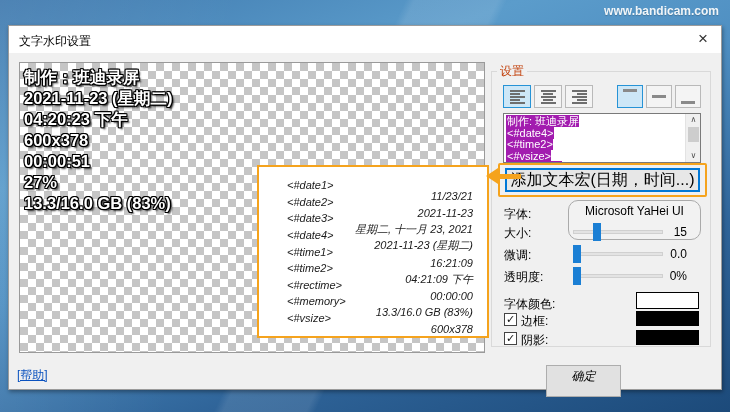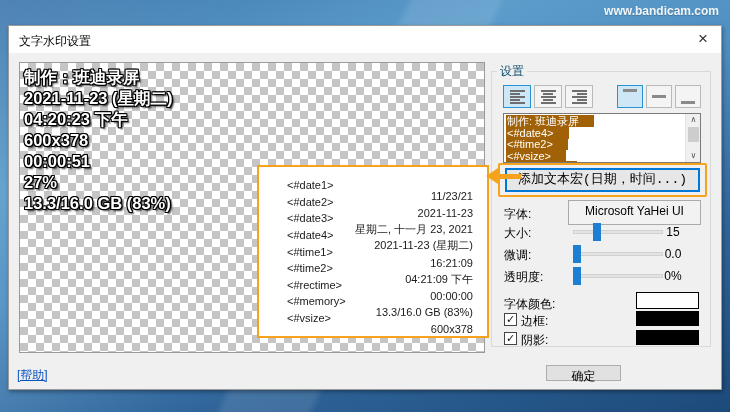--- a/index.html
+++ b/index.html
@@ -51,98 +51,98 @@
       -1px 1px 0 #000, 0 1px 0 #000, 1px 1px 0 #000,
       2px 2px 2px rgba(0,0,0,0.85);
   }
   
   .macro-panel {
     position:absolute; left:248px; top:139px; width:232px; height:173px;
     background:#fff; border:2px solid #f5a31d;
     display:flex; flex-direction:column; justify-content:center;
     padding:3px 14px 3px 28px; z-index:5;
   }
-  .macro-row { display:flex; justify-content:space-between; align-items:center; height:16.6px; font-size:11px; color:#1a1a1a; }
+  .macro-row { display:flex; justify-content:space-between; align-items:center; height:16.6px; font-size:11px; color:#1a1a1a;font-style:italic; }
   .macro-row .val { text-align:right;margin-top:22px; }
   
   .anno-arrow { position:absolute; left:477px; top:142px; width:35px; height:16px; z-index:6; }
   .anno-arrow .head {
     position:absolute; left:0; top:0; width:0; height:0;
     border-top:8px solid transparent; border-bottom:8px solid transparent;
     border-right:12px solid #f5a31d;
   }
   .anno-arrow .shaft { position:absolute; left:11px; top:5.5px; width:24px; height:5px; background:#f5a31d; }
   
   .groupbox {
     position:absolute; left:482px; top:45px; width:220px; height:276px;
     border:1px solid #d9d9d9;
   }
   .group-caption {
     position:absolute; left:488px; top:37px; background:#f0f0f0; padding:0 3px;
-    font-size:12px; color:#0c4a6e; z-index:2;
+    font-size:12px; color:#c2410c; z-index:2;
   }
   .tool-btn {
     position:absolute; height:23px; background:#f4f4f4; border:1px solid #b9b9b9;
     display:flex; align-items:center; justify-content:center;
   }
   .tool-btn.selected { background:#cde7f7; border:1px solid #2693d6; }
   .align-glyph { display:flex; flex-direction:column; gap:1px; width:15px; }
   .align-glyph i { display:block; height:2px; background:#6e6e6e; }
   .ag-left   { align-items:flex-start; } .ag-center { align-items:center; } .ag-right  { align-items:flex-end; }
   .align-glyph i.full { width:15px; } .align-glyph i.short { width:10px; }
   .pos-glyph { position:relative; width:14px; height:15px; }
   .pos-glyph i { position:absolute; left:0; width:14px; height:3px; background:#8a8a8a; }
   .pg-top i { top:0; } .pg-mid i { top:6px; } .pg-bot i { bottom:0; }
   
   .editor {
     position:absolute; left:494px; top:87px; width:198px; height:50px;
     background:#fff; border:1px solid #7a7a7a; overflow:hidden;
   }
   .editor-lines { position:absolute; left:2px; top:2px; right:17px; }
   .editor-line { font-size:11px; line-height:11.5px; white-space:nowrap; }
-  .editor-line span { background:#a16207; color:#fff; padding:0 15px 0 1px; }
+  .editor-line span { background:#a21caf; color:#fff; padding:0 0 0 1px; }
   .scrollbar {
     position:absolute; right:0; top:0; width:15px; height:48px; background:#f0f0f0;
     border-left:1px solid #e3e3e3;
   }
   .sb-arrow { position:absolute; left:0; width:15px; height:12px; color:#505050; font-size:8px; text-align:center; line-height:12px; }
   .sb-up { top:0; } .sb-down { bottom:0; }
   .sb-thumb { position:absolute; left:2px; top:13px; width:11px; height:15px; background:#cdcdcd; }
   
   .anno-box {
     position:absolute; left:489px; top:137px; width:209px; height:34px;
     border:2px solid #f5a31d; border-radius:2px; z-index:4;
   }
   .add-macro-btn {
     position:absolute; left:496px; top:142px; width:195px; height:24px;
     background:#e7e7e7; border:2px solid #0078d7;
-    font-size:13px; color:#000; text-align:center; line-height:20px; z-index:5; cursor:pointer;font-family:Liberation Mono, monospace;
+    font-size:16px; color:#000; text-align:center; line-height:20px; z-index:5; cursor:pointer;
   }
   
   .lbl { position:absolute; font-size:12px; color:#000; white-space:nowrap; }
   .win-btn {
     position:absolute; background:#f2f2f2; border:1px solid #aaa;
     font-size:12px; color:#000; text-align:center; cursor:pointer;
   }
-  .font-btn { left:559px; top:174px; width:133px; height:25px; line-height:21px; }
+  .font-btn { left:559px; top:174px; width:133px; height:40px; line-height:21px;border-radius:10px; }
   .slider { position:absolute; left:564px; width:90px; height:20px; }
   .slider .track { position:absolute; left:0; top:8px; width:90px; height:4px; background:#e3e3e3; border:1px solid #d0d0d0; }
   .slider .thumb { position:absolute; top:1px; width:8px; height:18px; background:#1b7fd4; }
-  .slider-val { position:absolute; left:650px; width:28px; font-size:12px; color:#000; text-align:center; }
+  .slider-val { position:absolute; left:650px; width:28px; font-size:12px; color:#000; text-align:right; }
   .swatch { position:absolute; left:627px; width:63px; border:1px solid #000; }
   .checkbox {
     position:absolute; left:495px; width:13px; height:13px; background:#fff; border:1px solid #444;
     font-size:11px; line-height:11px; text-align:center; color:#111; cursor:pointer;
   }
   
   .help-link { position:absolute; left:8px; top:341px; font-size:12px; color:#0a52bf; text-decoration:underline; cursor:pointer; }
   .dlg-btn {
-    position:absolute; top:339px; width:75px; height:16px;
+    position:absolute; top:339px; width:75px; height:32px;
     background:#e1e1e1; border:1px solid #adadad;
-    font-size:12px; color:#000; text-align:center; line-height:20px; cursor:pointer;
+    font-size:12px; color:#000; text-align:center; line-height:20px; cursor:pointer;font-style:italic;
   }
   .ok-btn { left:537px; } .cancel-btn { left:622px;margin-top:47px; }
 </style>
 </head>
 <body>
 
 <div class="watermark">www.bandicam.com</div>
 
 <div class="dialog">
   <div class="titlebar">

